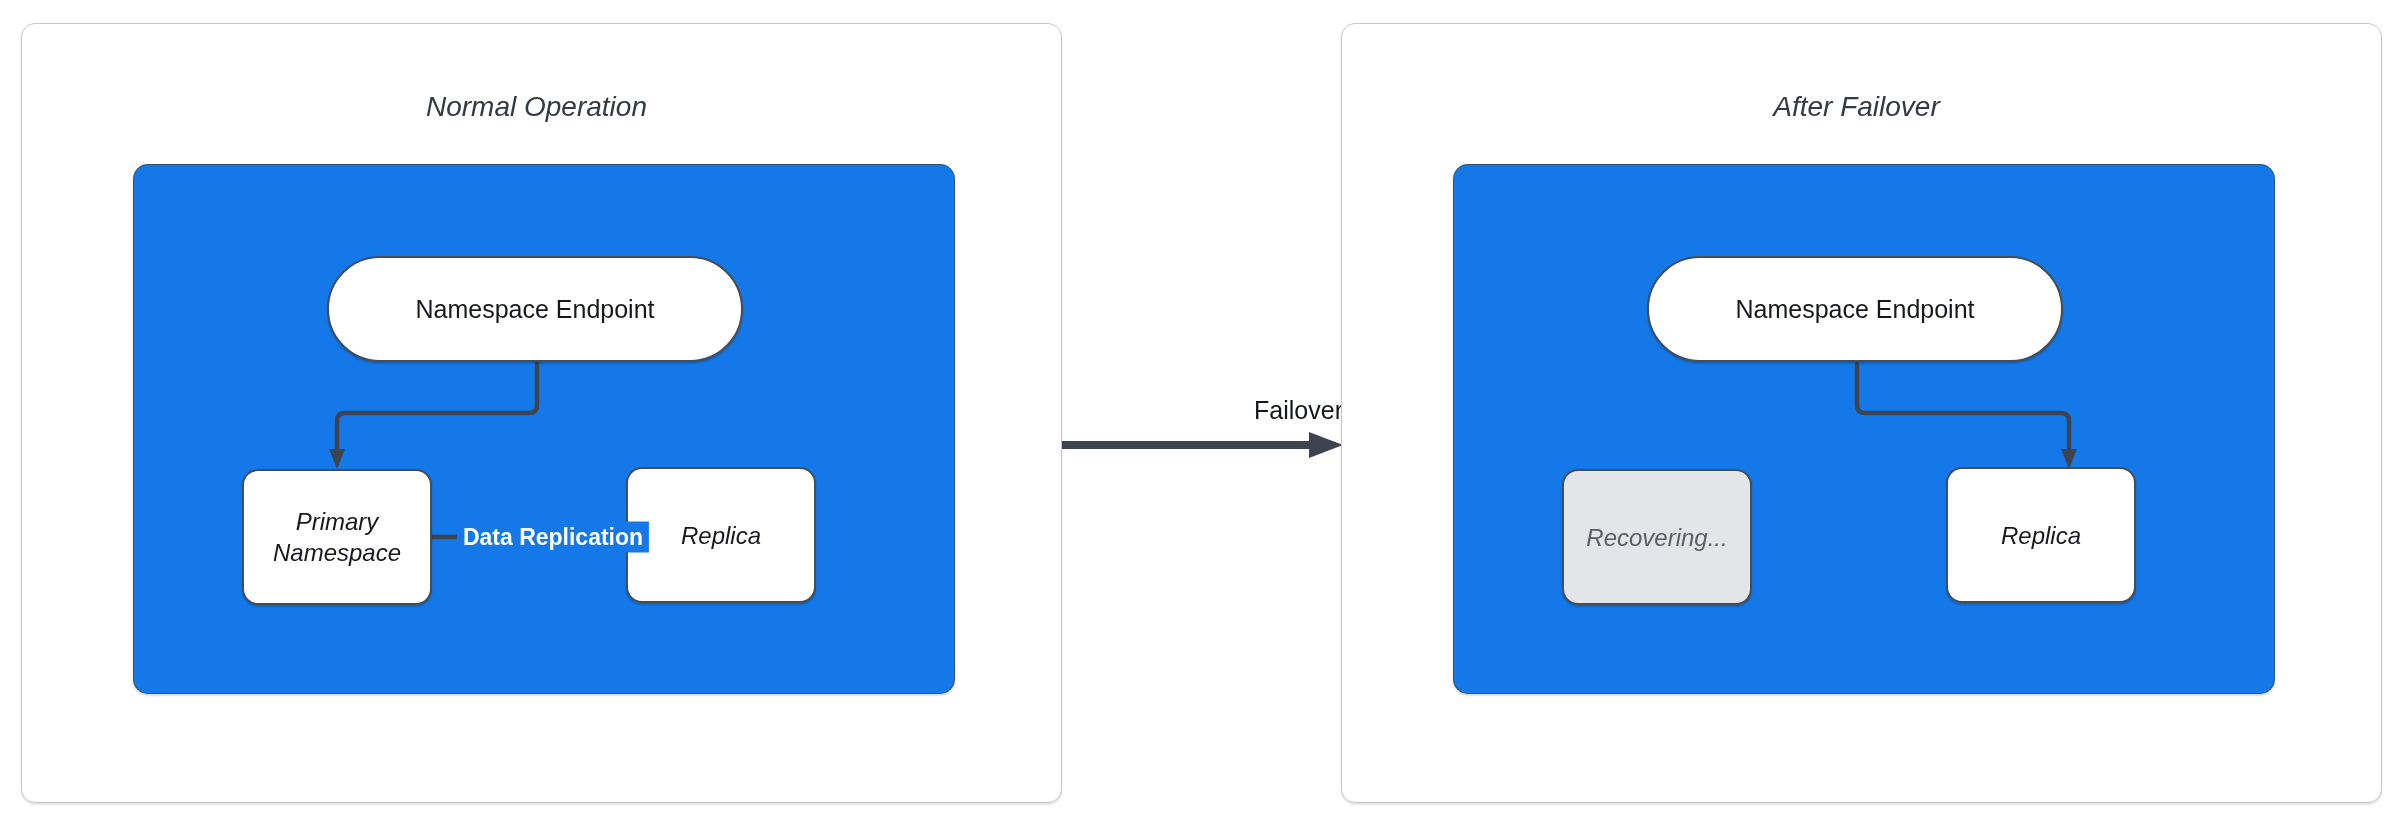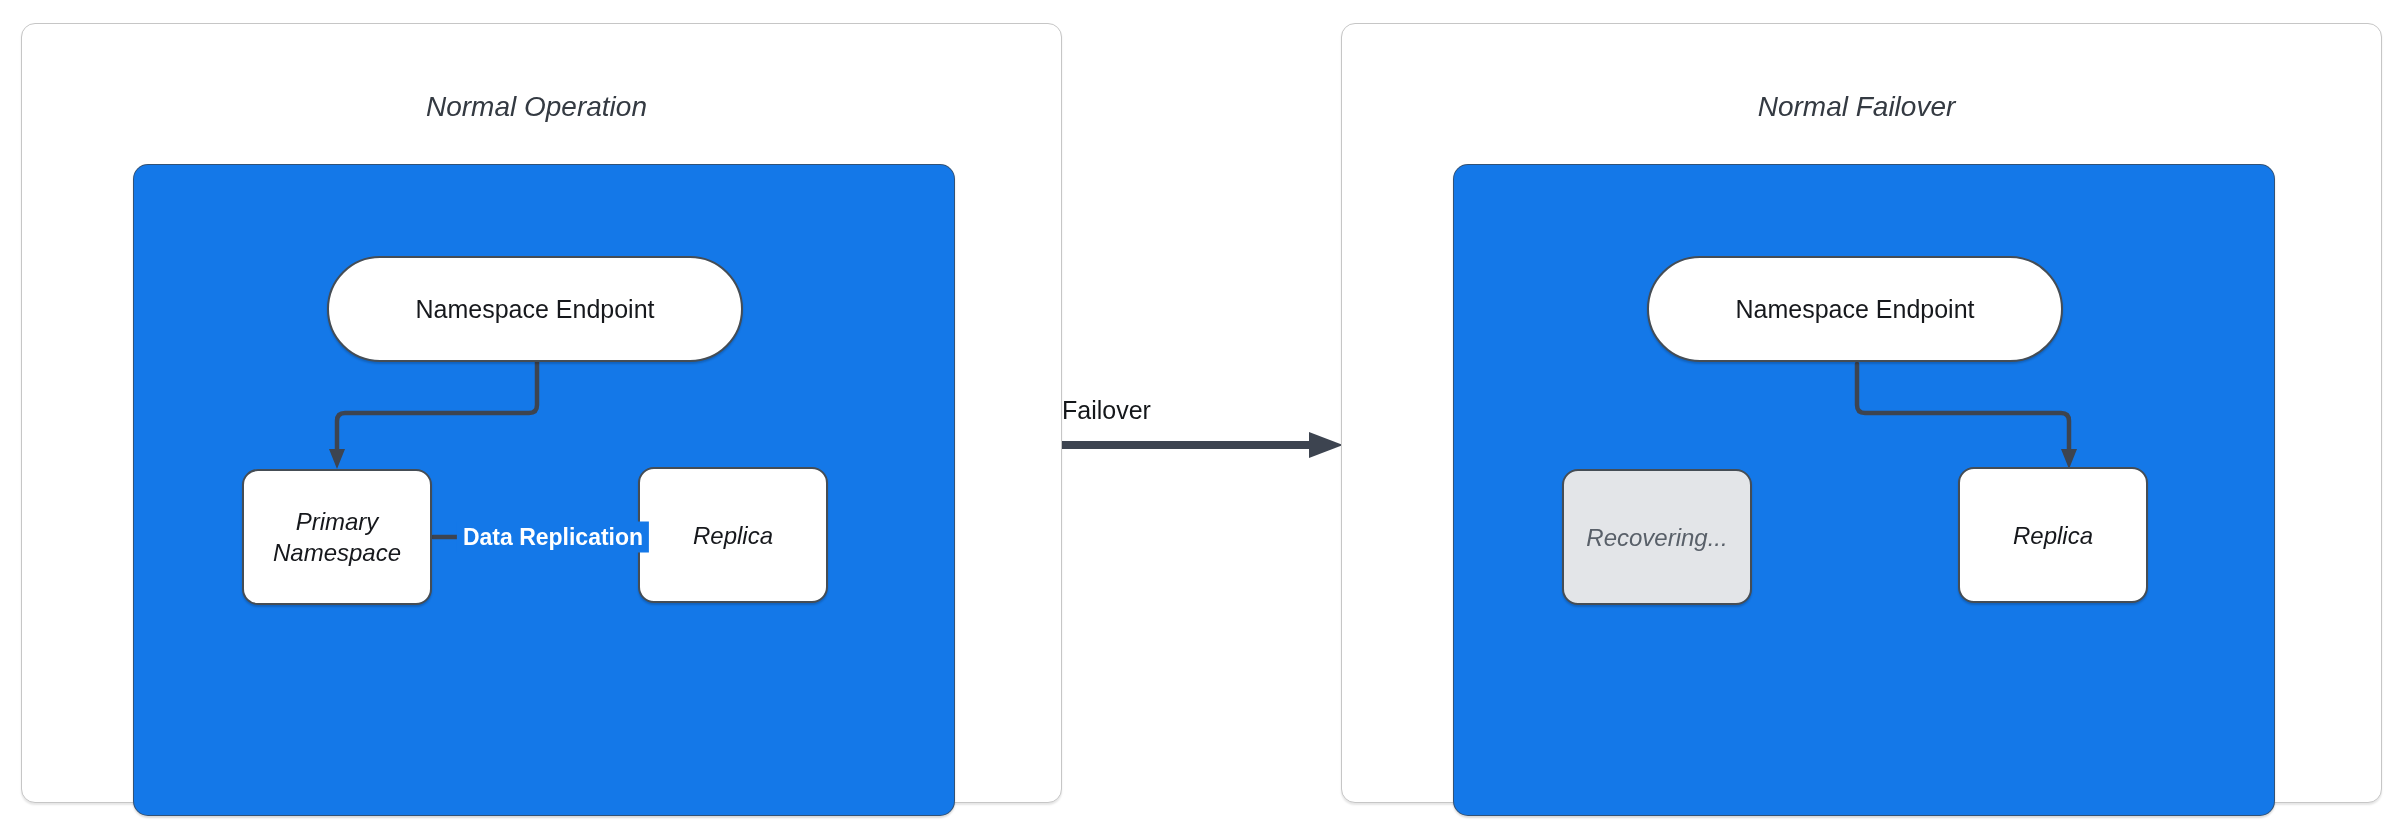--- a/index.html
+++ b/index.html
@@ -31,21 +31,21 @@
   .panel.left{left:21px}
   .panel.right{left:1341px}
 
   .panel-title{
     position:absolute;top:66px;left:0;right:10px;
     text-align:center;font-style:italic;
     font-size:28px;line-height:34px;color:var(--title-text);
   }
 
   .bluebox{
-    position:absolute;left:111px;top:140px;width:822px;height:652px;
+    position:absolute;left:111px;top:140px;width:822px;height:530px;
     background:var(--accent-blue);
     border:1.5px solid rgba(60,70,80,.75);
     border-radius:15px;
     box-shadow:0 2px 2px rgba(0,0,0,.15);
   }
 
   .connectors{position:absolute;left:0;top:0;width:822px;height:530px;pointer-events:none}
   .connectors path{stroke:var(--arrow);stroke-width:4.5;fill:none;stroke-linecap:round}
   .connectors polygon{fill:var(--arrow)}
 
@@ -64,42 +64,42 @@
     background:var(--node-bg);
     border:2px solid var(--node-border);
     border-radius:16px;
     display:flex;align-items:center;justify-content:center;
     text-align:center;font-size:24px;line-height:31px;color:var(--node-text);
     padding:0 14px;
     box-shadow:0 2px 2px rgba(0,0,0,.18);
     font-style:italic;
   }
   .node.pos-left{left:108px;top:304px}
-  .node.pos-right{left:504px;top:302px}
+  .node.pos-right{left:492px;top:302px}
   .node.recovering{
     background:var(--recovering-bg);
     color:var(--recovering-text);
     font-style:italic;
   }
 
   .edge-label{
     position:absolute;left:410px;top:372px;
     transform:translate(-50%,-50%);
     background:var(--accent-blue);
     color:var(--edge-label-text);
     font-weight:700;font-size:23px;
     padding:2px 6px;white-space:nowrap;margin-left:9px;
   }
 
   .failover-arrow{position:absolute;left:1062px;top:425px;width:281px;height:40px}
   .failover-arrow line{stroke:var(--arrow);stroke-width:8}
   .failover-arrow polygon{fill:var(--arrow)}
   .failover-label{
     position:absolute;left:1062px;top:396px;width:281px;
-    text-align:left;font-size:25px;color:#14171a;
+    text-align:right;font-size:25px;color:#14171a;
   }
 </style>
 </head>
 <body>
 
 <div id="canvas">
 
   <section class="panel left">
     <div class="panel-title">Normal Operation</div>
 
@@ -128,21 +128,21 @@
     </div>
   </section>
 
   <div class="failover-label">Failover</div>
   <svg class="failover-arrow" viewBox="0 0 281 40" aria-hidden="true">
     <line x1="0" y1="20" x2="247" y2="20"></line>
     <polygon points="247,7 247,33 281,20"></polygon>
   </svg>
 
   <section class="panel right">
-    <div class="panel-title">Normal Failover</div>
+    <div class="panel-title">After Failover</div>
 
     <div class="bluebox">
 
       <svg class="connectors" viewBox="0 0 822 530" aria-hidden="true">
 
         <g>
           <path d="M 403 199 V 240 Q 403 248 411 248 H 607 Q 615 248 615 256 V 285"></path>
           <polygon points="607,284 623,284 615,304"></polygon>
         </g>
       </svg>

